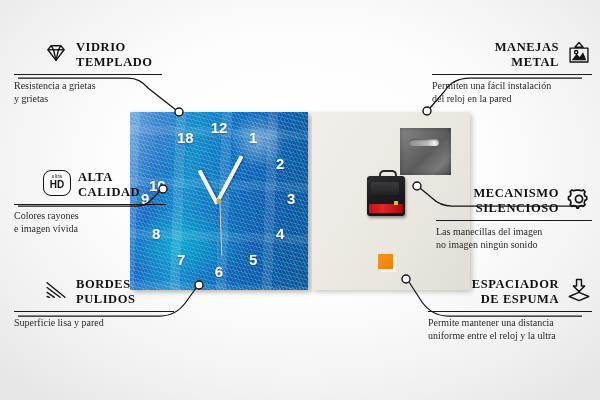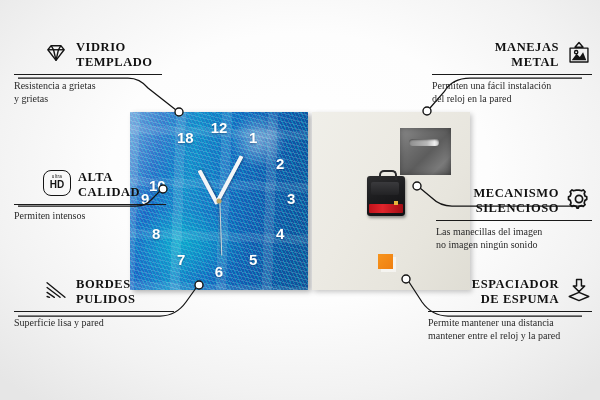--- a/index.html
+++ b/index.html
@@ -197,21 +197,22 @@
     <div class="c-head">
       <div class="hd-badge ico">
         <span class="u">ultra</span>
         <span class="h">HD</span>
       </div>
       <div>
         <div class="c-title">ALTA CALIDAD</div>
       </div>
     </div>
     <div class="c-rule"></div>
-    <div class="c-desc">Permiten intensos</div>
+    <div class="c-desc">Colores rayones</div>
+    <div class="c-desc">e imagen vívida</div>
   </div>
 
   <div class="callout left" id="co-edges">
     <div class="c-head">
       <svg class="ico" viewBox="0 0 32 32">
         <g stroke="#141414" stroke-width="1.7" stroke-linecap="round">
           <path d="M5 7 L27 25"></path>
             <path d="M5 13 L21 25"></path>
             <path d="M5 19 L14 25"></path>
             <path d="M5 24 L8 25"></path>
@@ -272,16 +273,16 @@
       </div>
       <svg class="ico" viewBox="0 0 32 32">
         <g fill="none" stroke="#141414" stroke-width="1.8" stroke-linejoin="round">
           <path d="M13 3 h6 v8 h4 l-7 7 -7 -7 h4 z"></path>
           <path d="M16 19 L4 24 L16 29 L28 24 Z"></path>
         </g>
       </svg>
     </div>
     <div class="c-rule"></div>
     <div class="c-desc">Permite mantener una distancia</div>
-    <div class="c-desc">mantener entre el reloj y la pared</div>
+    <div class="c-desc">uniforme entre el reloj y la ultra</div>
   </div>
 
 </div>
 
 </body></html>

